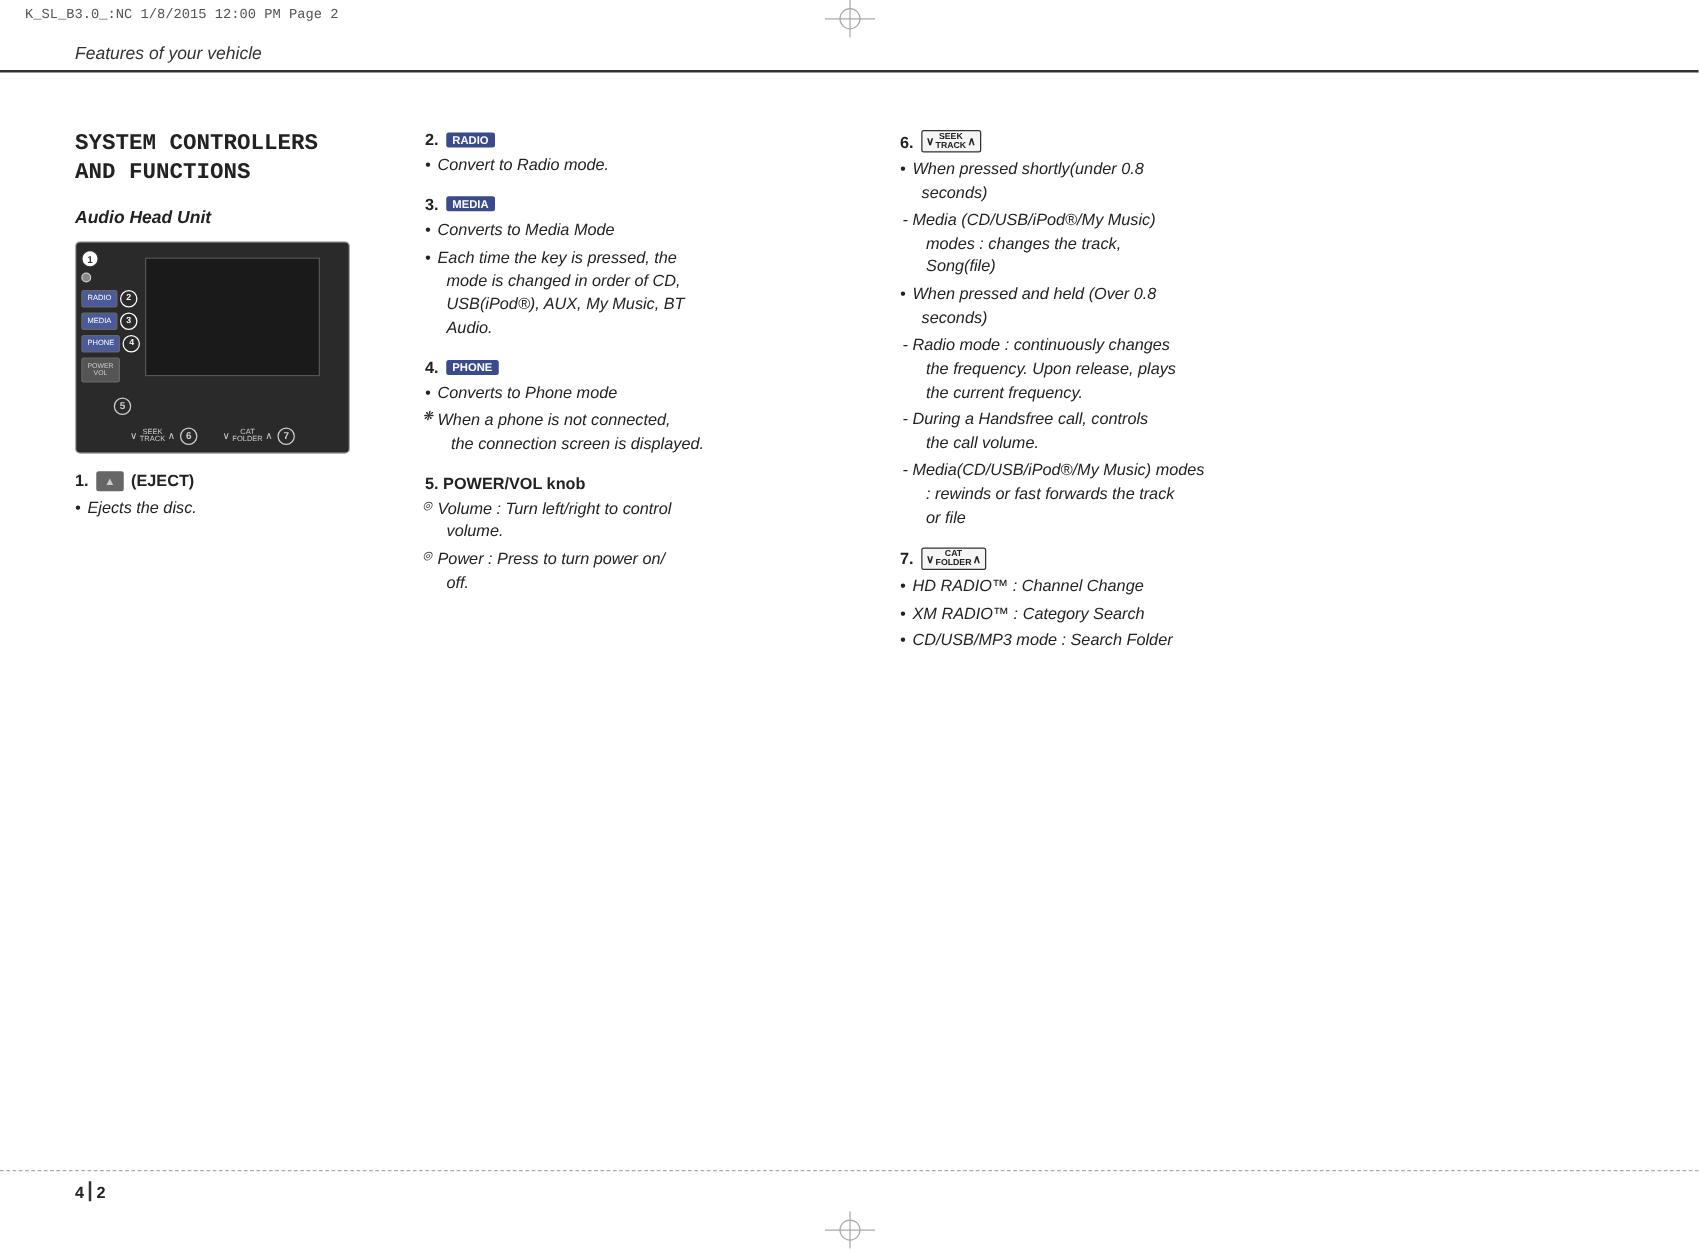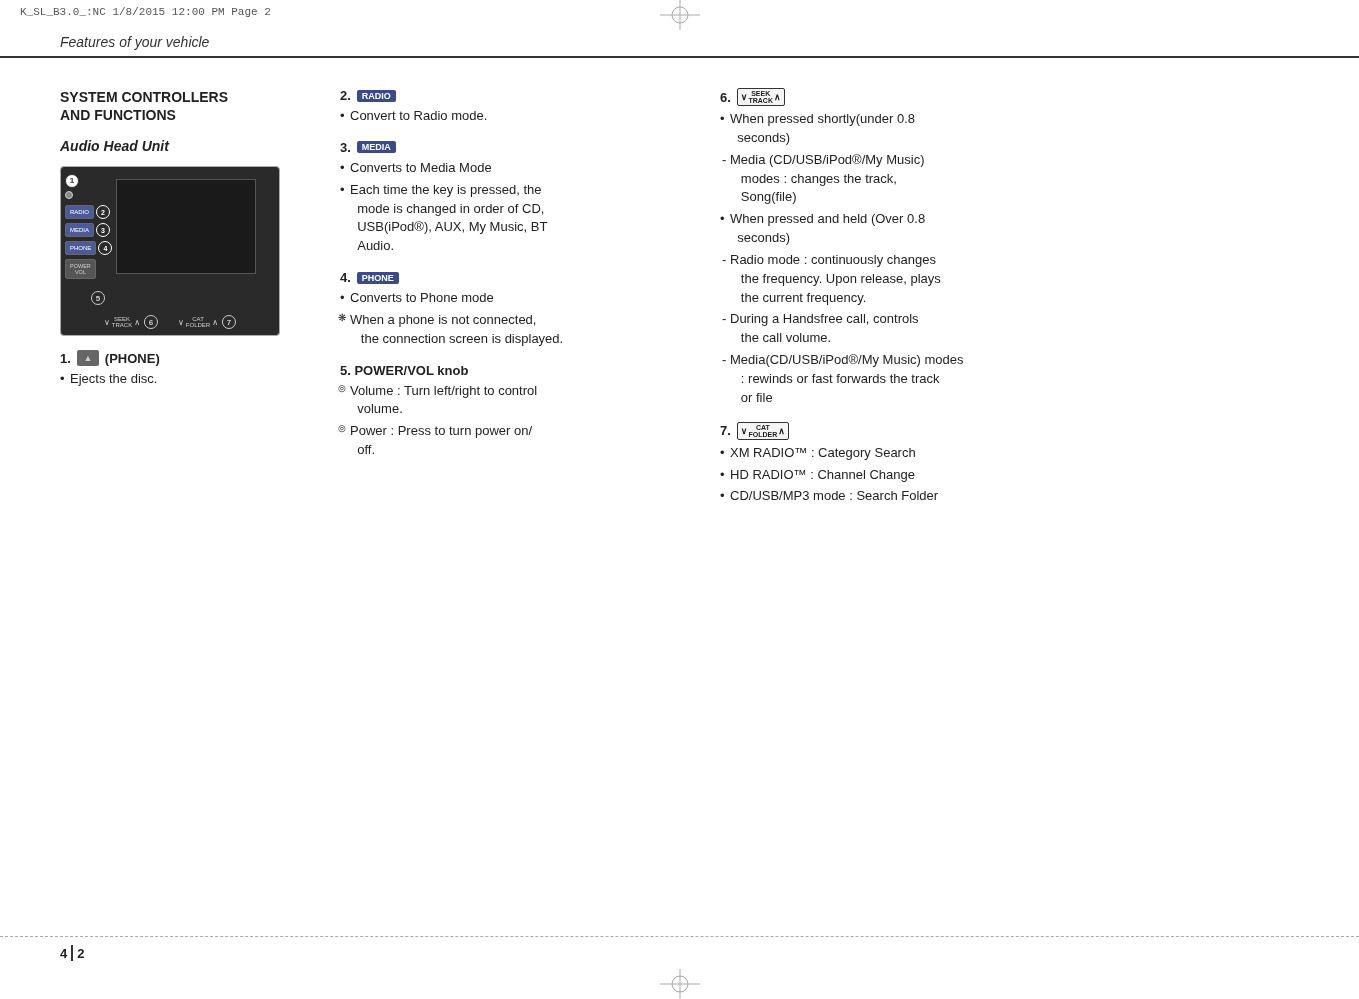--- a/index.html
+++ b/index.html
@@ -18,21 +18,21 @@
       font-size: 11px;
       color: #555;
       padding: 6px 20px;
       font-family: 'Courier New', monospace;
     }
 
     
     .page-header {
       padding: 10px 60px 6px 60px;
       border-bottom: 2px solid #333;
-      margin-bottom: 30px;
+      margin-bottom: 46px;
     }
     .page-header-title {
       font-size: 14px;
       color: #333;
       font-style: italic;
     }
 
     
     .main-content {
       display: flex;
@@ -56,23 +56,24 @@
 
     
     .col-right {
       flex: 1;
       padding-left: 20px;
     }
 
     
     .section-heading {
       font-weight: bold;
-      font-size: 14px;
+      font-size: 18px;
       margin-bottom: 8px;
       line-height: 1.3;
+      font-family: Liberation Mono, monospace;
     }
 
     .sub-heading {
       font-weight: bold;
       font-size: 14px;
       margin-bottom: 12px;
       font-style: italic;
     }
 
     
@@ -164,20 +165,21 @@
       display: flex;
       align-items: center;
       gap: 6px;
     }
     .item-num:first-child { margin-top: 0; }
 
     .bullet-list {
       list-style: none;
       padding: 0;
       margin: 0;
+      font-style: italic;
     }
     .bullet-list li {
       padding-left: 10px;
       position: relative;
       margin-bottom: 3px;
       line-height: 1.45;
     }
     .bullet-list li::before {
       content: '•';
       position: absolute;
@@ -348,21 +350,21 @@
           <span style="color:#ccc;font-size:6px;text-align:center;line-height:1;">CAT<br>FOLDER</span>
           <span style="color:#ccc;font-size:8px;">∧</span>
           <div class="diag-circle" style="border-color:#ccc;color:#ccc;background:transparent;margin-left:2px;">7</div>
         </div>
       </div>
     </div>
 
     <div class="item-num">
       <span>1.</span>
       <span class="eject-icon"></span>
-      <span>(PHONE)</span>
+      <span>(EJECT)</span>
     </div>
     <ul class="bullet-list">
       <li>
         <span>Ejects the disc.</span>
       </li>
     </ul>
 
   </div>
 
   <div class="col-middle">
@@ -434,22 +436,22 @@
         <span style="font-size:9px;">∨</span>
         <span class="small-line" style="display:flex;flex-direction:column;font-size:7px;line-height:1;text-align:center;">
           <span>CAT</span>
           <span>FOLDER</span>
         </span>
         <span style="font-size:9px;">∧</span>
       </span>
     </div>
 
     <ul class="bullet-list">
+      <li>HD RADIO™ : Channel Change</li>
       <li>XM RADIO™ : Category Search</li>
-      <li>HD RADIO™ : Channel Change</li>
       <li>CD/USB/MP3 mode : Search Folder</li>
     </ul>
 
   </div>
 
 </div>
 
 <div class="page-footer">
   <span class="page-num">4</span>
   <span class="page-num-separator"></span>

